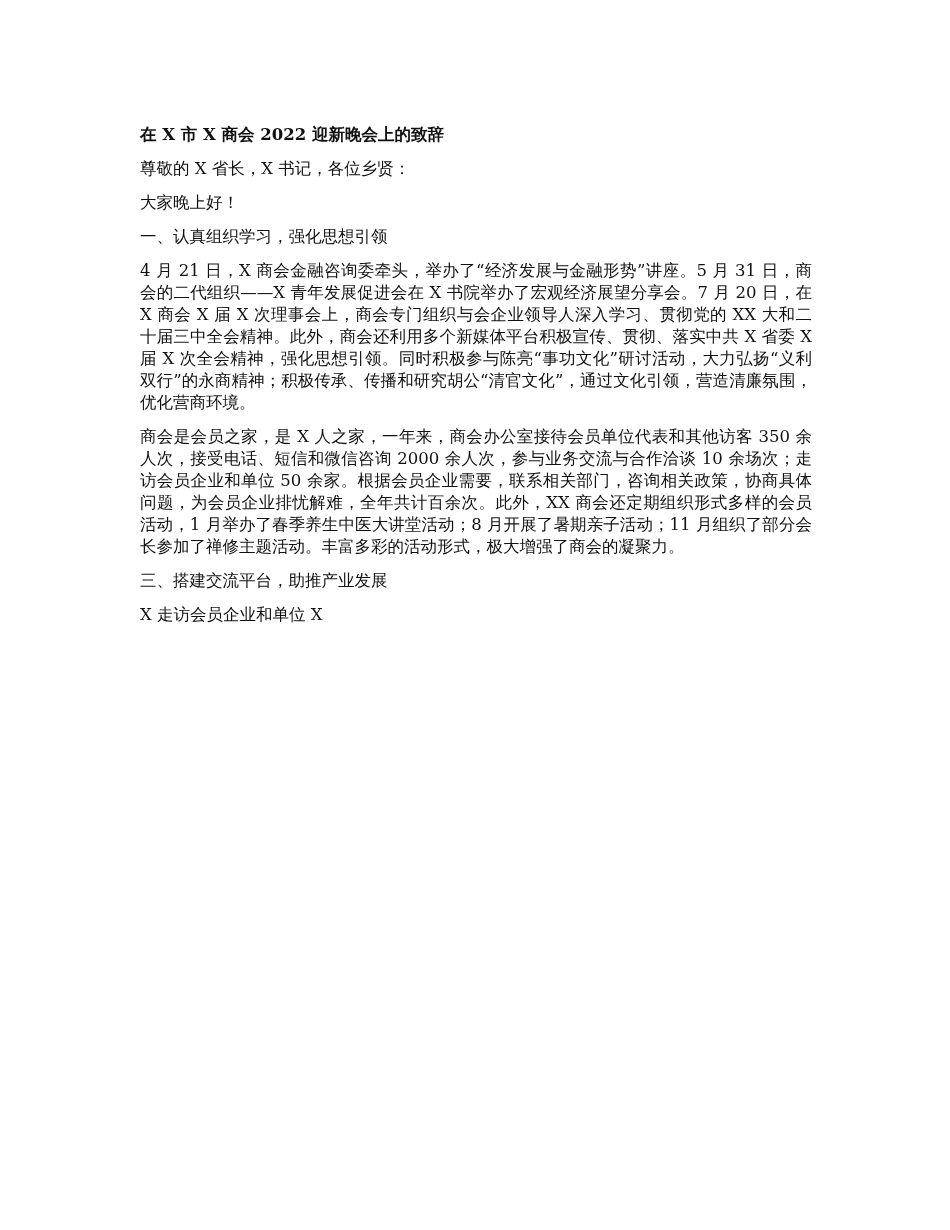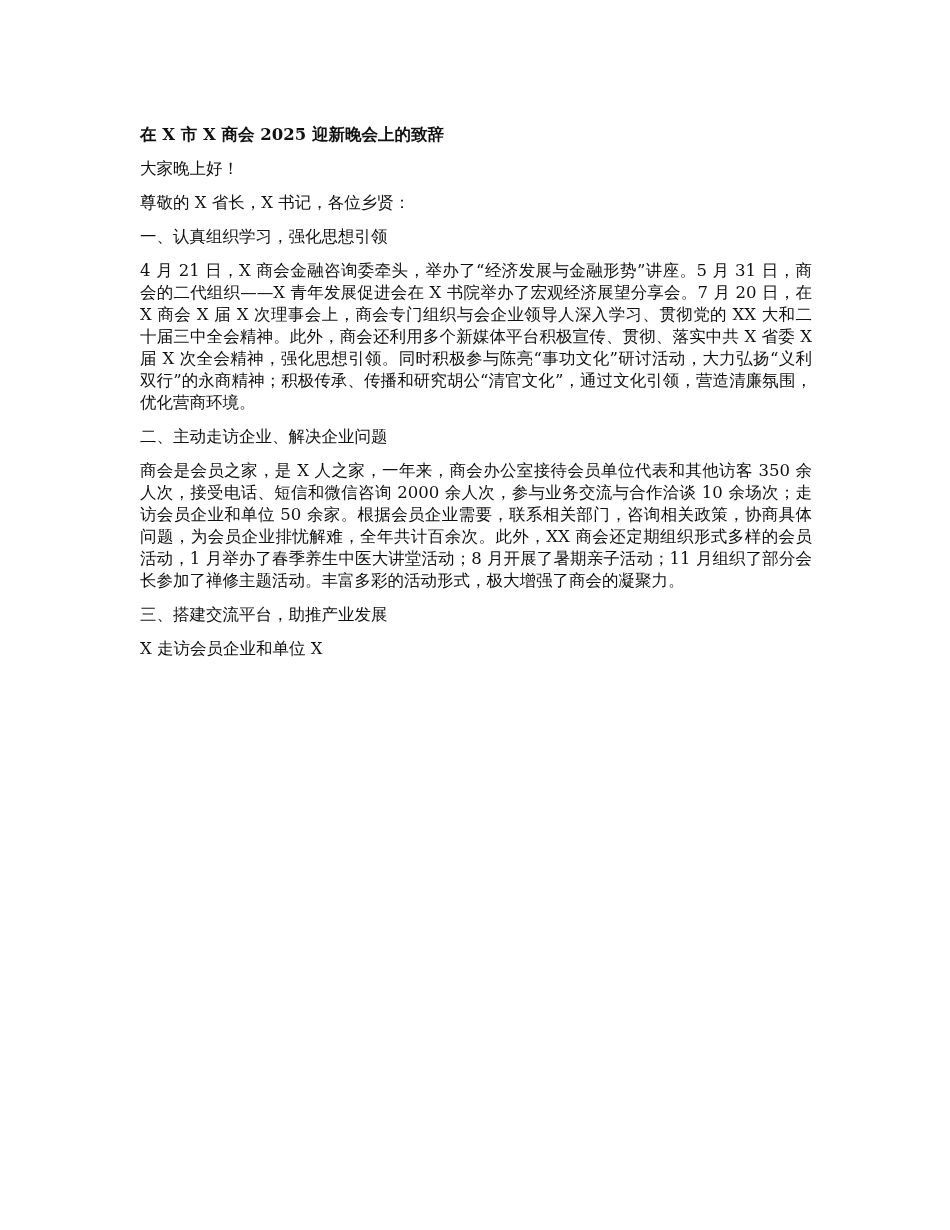--- a/index.html
+++ b/index.html
@@ -15,26 +15,25 @@
     line-height: 22px;
   }
   .page p { margin: 0 0 12px 0; text-align: justify; }
   .title { font-weight: bold; }
   .heading { }
 </style>
 </head>
 <body>
 
 <div class="page">
-  <p class="title">在 X 市 X 商会 2025 迎新晚会上的致辞</p>
+  <p class="title">在 X 市 X 商会 2022 迎新晚会上的致辞</p>
+  <p>尊敬的 X 省长，X 书记，各位乡贤：</p>
   <p>大家晚上好！</p>
-  <p>尊敬的 X 省长，X 书记，各位乡贤：</p>
 
   <p class="heading">一、认真组织学习，强化思想引领</p>
   <p>4 月 21 日，X 商会金融咨询委牵头，举办了“经济发展与金融形势”讲座。5 月 31 日，商会的二代组织——X 青年发展促进会在 X 书院举办了宏观经济展望分享会。7 月 20 日，在 X 商会 X 届 X 次理事会上，商会专门组织与会企业领导人深入学习、贯彻党的 XX 大和二十届三中全会精神。此外，商会还利用多个新媒体平台积极宣传、贯彻、落实中共 X 省委 X 届 X 次全会精神，强化思想引领。同时积极参与陈亮“事功文化”研讨活动，大力弘扬“义利双行”的永商精神；积极传承、传播和研究胡公“清官文化”，通过文化引领，营造清廉氛围，优化营商环境。</p>
 
-  <p class="heading">二、主动走访企业、解决企业问题</p>
   <p>商会是会员之家，是 X 人之家，一年来，商会办公室接待会员单位代表和其他访客 350 余人次，接受电话、短信和微信咨询 2000 余人次，参与业务交流与合作洽谈 10 余场次；走访会员企业和单位 50 余家。根据会员企业需要，联系相关部门，咨询相关政策，协商具体问题，为会员企业排忧解难，全年共计百余次。此外，XX 商会还定期组织形式多样的会员活动，1 月举办了春季养生中医大讲堂活动；8 月开展了暑期亲子活动；11 月组织了部分会长参加了禅修主题活动。丰富多彩的活动形式，极大增强了商会的凝聚力。</p>
 
   <p class="heading">三、搭建交流平台，助推产业发展</p>
 
   <p>X 走访会员企业和单位 X</p>
 </div>
 
 </body></html>

